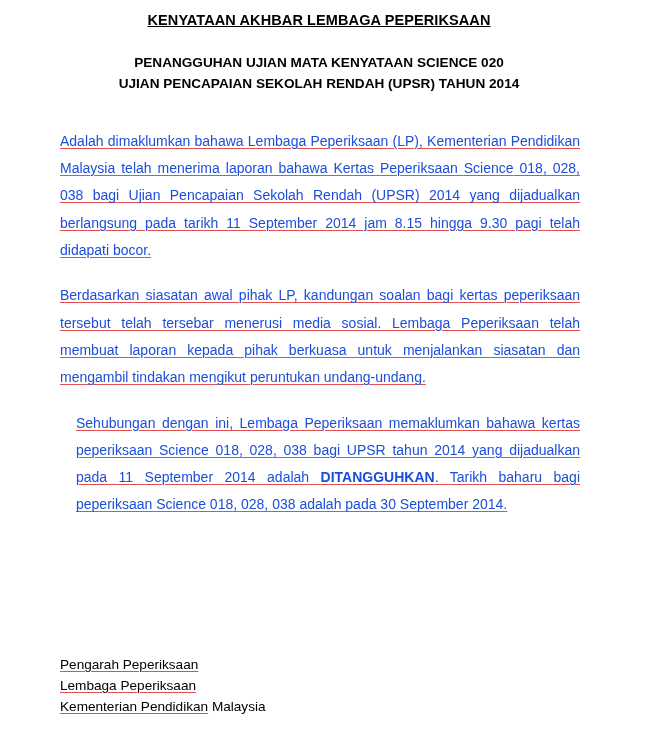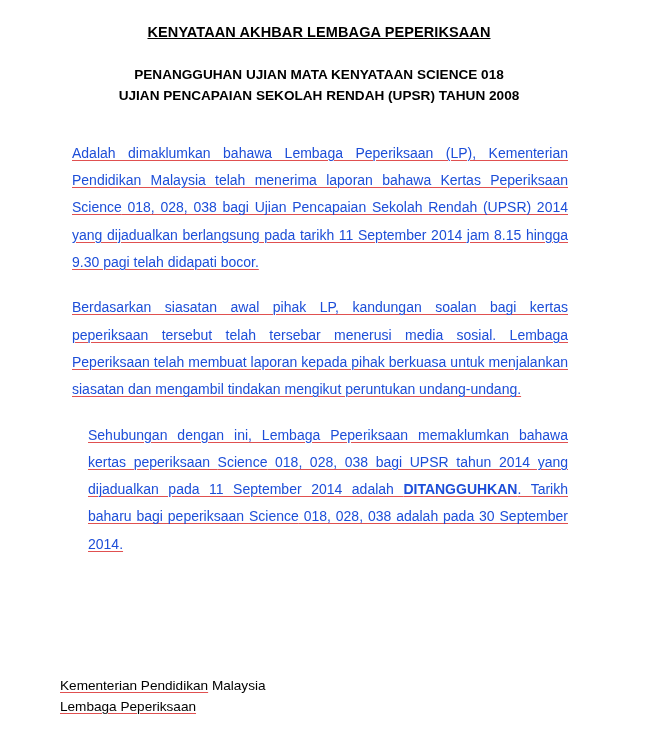--- a/index.html
+++ b/index.html
@@ -12,21 +12,21 @@
     height: 733px;
     font-family: "Liberation Sans", sans-serif;
     color: #000000;
     position: relative;
     overflow: hidden;
   }
   .page {
     width: 638px;
     height: 733px;
     box-sizing: border-box;
-    padding: 12px;
+    padding: 0;
     position: relative;
   }
   .title-block {
     text-align: center;
     padding-top: 10px;
   }
   .doc-title {
     font-size: 14.5px;
     font-weight: bold;
     text-decoration: underline;
@@ -92,32 +92,33 @@
 </head>
 <body>
 
 <div class="page">
 
   <div class="title-block">
     <div class="doc-title">KENYATAAN AKHBAR LEMBAGA PEPERIKSAAN</div>
   </div>
 
   <div class="subtitle-block">
-    <div class="doc-subtitle-1"><span>PENANGGUHAN UJIAN MATA KENYATAAN </span><span class="ital">SCIENCE</span><span> 018</span></div>
-    <div class="doc-subtitle-2">UJIAN PENCAPAIAN SEKOLAH RENDAH (UPSR) TAHUN 2008</div>
+    <div class="doc-subtitle-1"><span>PENANGGUHAN UJIAN MATA KENYATAAN </span><span class="ital">SCIENCE</span><span> 020</span></div>
+    <div class="doc-subtitle-2">UJIAN PENCAPAIAN SEKOLAH RENDAH (UPSR) TAHUN 2014</div>
   </div>
 
   <div class="body-block">
 
     <p class="para"><span class="u">Adalah dimaklumkan bahawa Lembaga Peperiksaan (LP), Kementerian Pendidikan Malaysia telah menerima laporan bahawa Kertas Peperiksaan </span><span class="u ital">Science</span><span class="u"> 018, 028, 038 bagi Ujian Pencapaian Sekolah Rendah (UPSR) 2014 yang dijadualkan berlangsung pada tarikh 11 September 2014 jam 8.15 hingga 9.30 pagi telah didapati bocor.</span></p>
 
     <p class="para"><span class="u">Berdasarkan siasatan awal pihak LP, kandungan soalan bagi kertas peperiksaan tersebut telah tersebar menerusi media sosial. Lembaga Peperiksaan telah membuat laporan kepada pihak berkuasa untuk menjalankan siasatan dan mengambil tindakan mengikut peruntukan undang-undang.</span></p>
 
     <p class="para last"><span class="u">Sehubungan dengan ini, Lembaga Peperiksaan memaklumkan bahawa kertas peperiksaan </span><span class="u ital">Science</span><span class="u"> 018, 028, 038 bagi UPSR tahun 2014 yang dijadualkan pada 11 September 2014 adalah </span><span class="u bold">DITANGGUHKAN</span><span class="u">. Tarikh baharu bagi peperiksaan </span><span class="u ital">Science</span><span class="u"> 018, 028, 038 adalah pada 30 September 2014.</span></p>
 
   </div>
 
   <div class="signature-block">
+    <div><span class="sig-u">Pengarah Peperiksaan</span></div>
+    <div><span class="sig-u">Lembaga Peperiksaan</span></div>
     <div><span class="sig-u">Kementerian Pendidikan</span><span> Malaysia</span></div>
-    <div><span class="sig-u">Lembaga Peperiksaan</span></div>
   </div>
 
 </div>
 
 </body></html>

